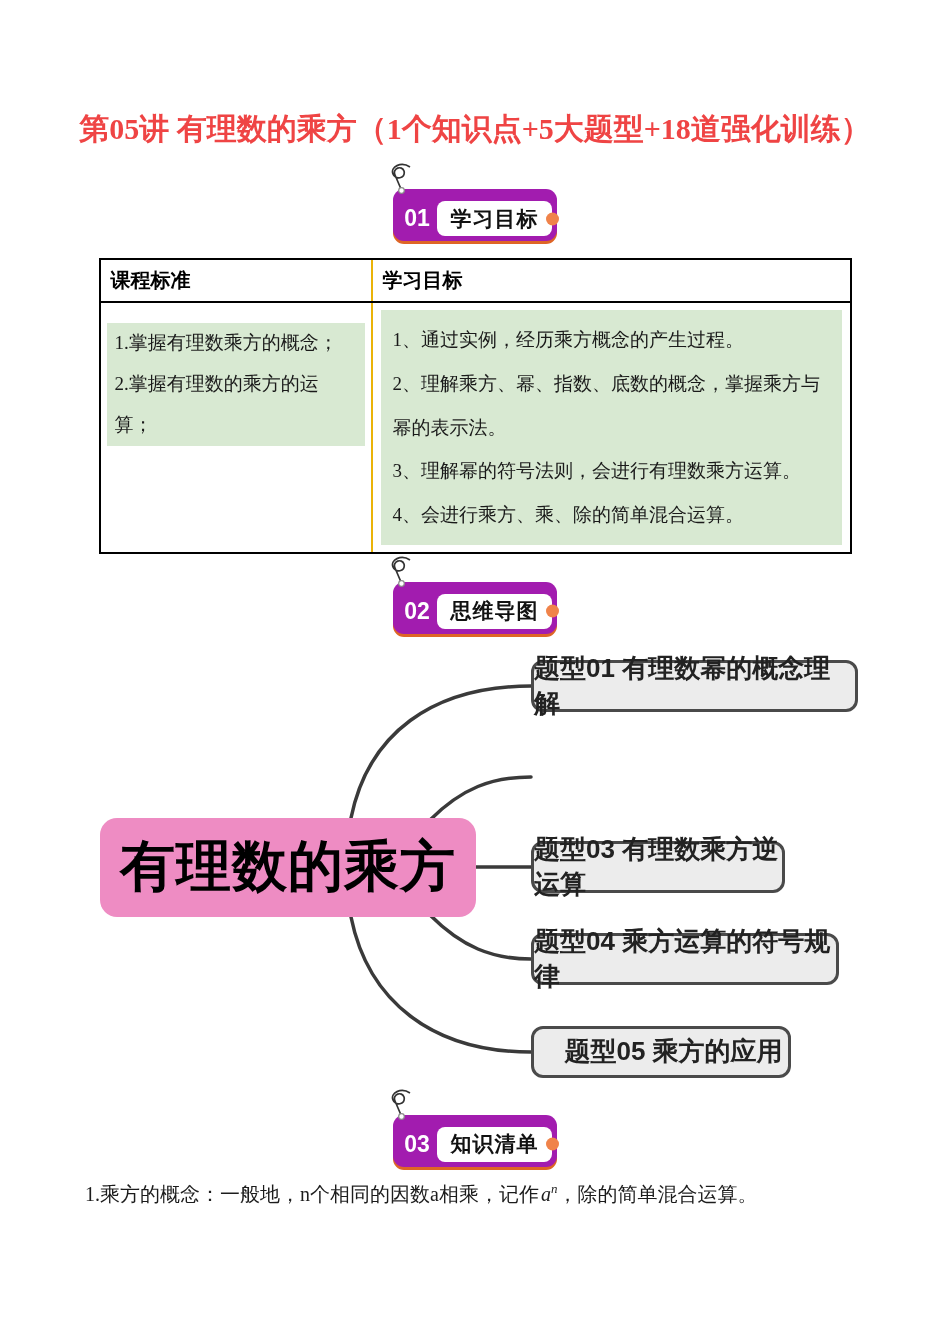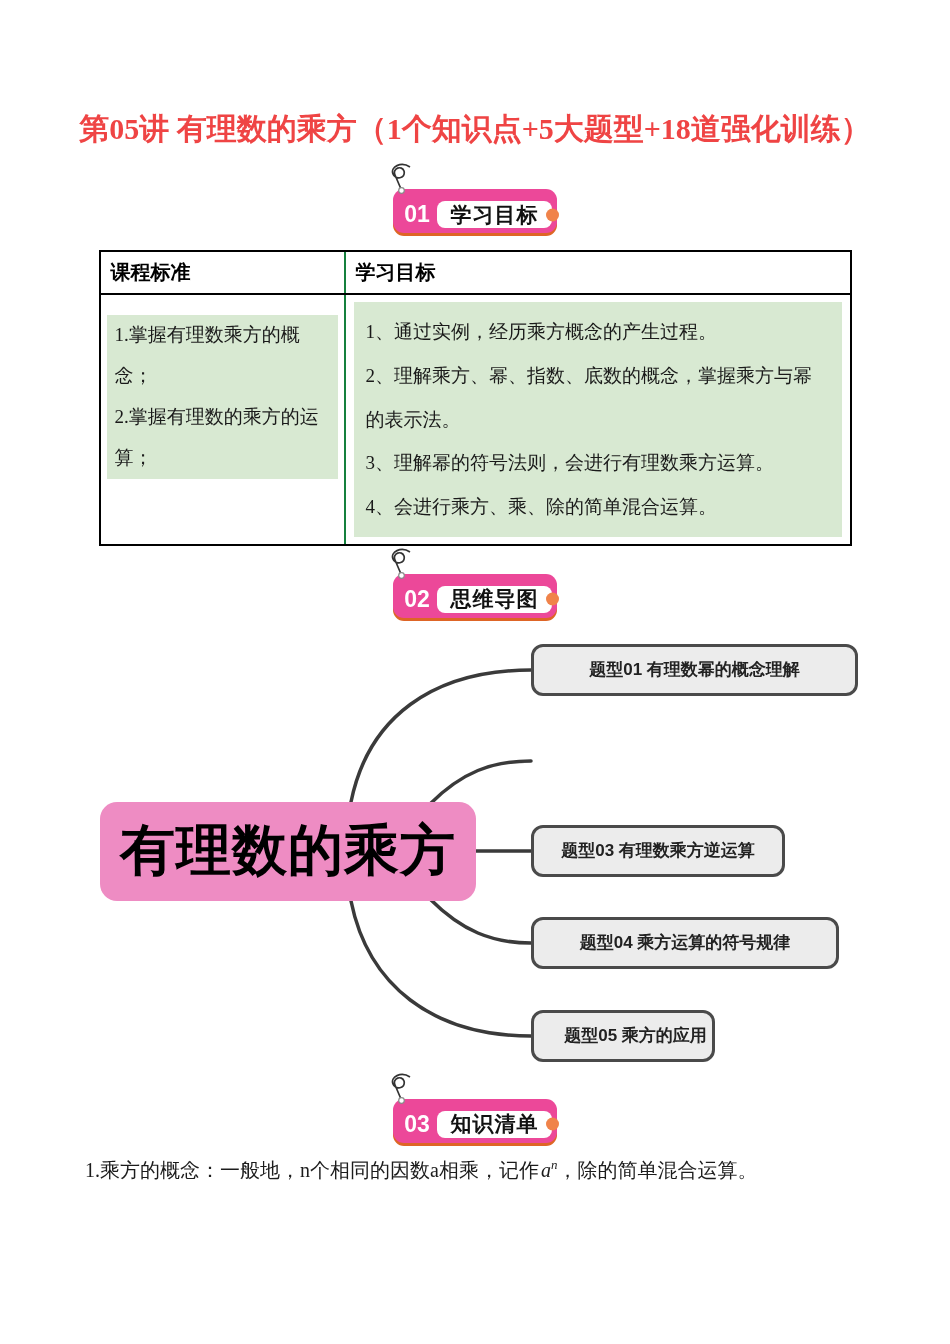--- a/index.html
+++ b/index.html
@@ -7,62 +7,62 @@
 
   
   .doc-title{margin:0 auto;padding-top:102px;width:800px;text-align:center;
     font-size:30px;font-weight:700;line-height:1.78;color:#ef4444;
     font-family:"Liberation Serif",serif;}
 
   
   .badge-wrap{position:relative;width:164px;margin:34px auto 0;}
   .badge-wrap.b2{margin-top:28px;}
   .badge-wrap.b3{margin-top:24px;}
-  .badge{display:flex;align-items:stretch;height:44px;background:#ec4899;
+  .badge{display:flex;align-items:stretch;height:52px;background:#a21caf;
     border-radius:11px;box-shadow:0 3px 0 #de6526;padding:12px 5px 5px 4px;box-sizing:border-box;}
   .badge-num{width:40px;display:flex;align-items:center;justify-content:center;
     color:#fff;font-weight:800;font-size:23px;font-family:"Liberation Sans",sans-serif;}
   .badge-label{position:relative;flex:1;background:#fff;border-radius:8px;
     display:flex;align-items:center;justify-content:center;
     font-weight:800;font-size:21px;letter-spacing:1px;color:#111;
     font-family:"Liberation Sans",sans-serif;}
   .badge-label::after{content:"";position:absolute;right:-7px;top:50%;
     transform:translateY(-50%);width:13px;height:13px;background:#f0834a;border-radius:50%;}
   .pin{position:absolute;left:-8px;top:-26px;width:32px;height:34px;}
 
   
   .obj-table{width:753px;margin:17px auto 0;border:2px solid #000;box-sizing:border-box;}
   .t-row{display:flex;}
   .t-head{border-bottom:2px solid #000;}
   .t-cell{box-sizing:border-box;}
-  .t-left{width:245px;border-right:2px solid #15803d;padding:7px 10px;}
+  .t-left{width:272px;border-right:2px solid #eab308;padding:7px 10px;}
   .t-right{flex:1;padding:7px 10px;}
   .t-head .t-cell{font-weight:700;font-size:20px;color:#000;}
   .t-body{min-height:177px;}
   .t-body .t-left{padding:20px 6px 6px 6px;}
   .t-body .t-right{padding:7px 8px;}
   .green-block{background:#d8e9d2;padding:0 8px;font-size:19px;line-height:2.15;}
   .green-block p{margin:0;}
   .green-block.goals{padding:8px 12px;line-height:2.3;}
 
   
   .mindmap{position:relative;width:950px;height:445px;margin-top:12px;}
   .connectors{position:absolute;left:0;top:0;}
   .center-node{position:absolute;left:100px;top:172px;width:376px;height:99px;
     background:#ee8cc3;border-radius:17px;display:flex;align-items:center;justify-content:center;
     font-family:"Liberation Sans","DejaVu Sans",sans-serif;font-weight:900;font-size:55px;
     letter-spacing:1px;color:#000;}
   .branch{position:absolute;box-sizing:border-box;height:52px;background:#ececec;
     border:3px solid #4a4a4a;border-radius:12px;display:flex;align-items:center;justify-content:center;
-    font-family:"Liberation Sans","DejaVu Sans",sans-serif;font-weight:800;font-size:17px;color:#222;}
+    font-family:"Liberation Sans","DejaVu Sans",sans-serif;font-weight:800;font-size:26px;color:#222;}
   .br1{left:531px;top:14px;width:327px;}
   .br2{left:531px;top:105px;width:288px;}
   .br3{left:531px;top:195px;width:254px;}
   .br4{left:531px;top:287px;width:308px;}
-  .br5{left:531px;top:380px;width:184px;padding-left:25px;}
+  .br5{left:531px;top:380px;width:260px;padding-left:25px;}
 
   
   .kp-heading{display:inline-block;margin:18px 0 0 85px;background:#ffff00;color:#ff0000;
     font-weight:700;font-size:22px;padding:3px 8px 4px 3px;letter-spacing:1px;}
   .concept{margin:14px 0 0 85px;font-size:20px;color:#1c1c1c;}
   .concept .var{font-family:"Liberation Serif",serif;font-style:italic;padding-left:2px;}
   .concept sup{font-size:13px;font-style:italic;}
 </style>
 </head>
 <body>

